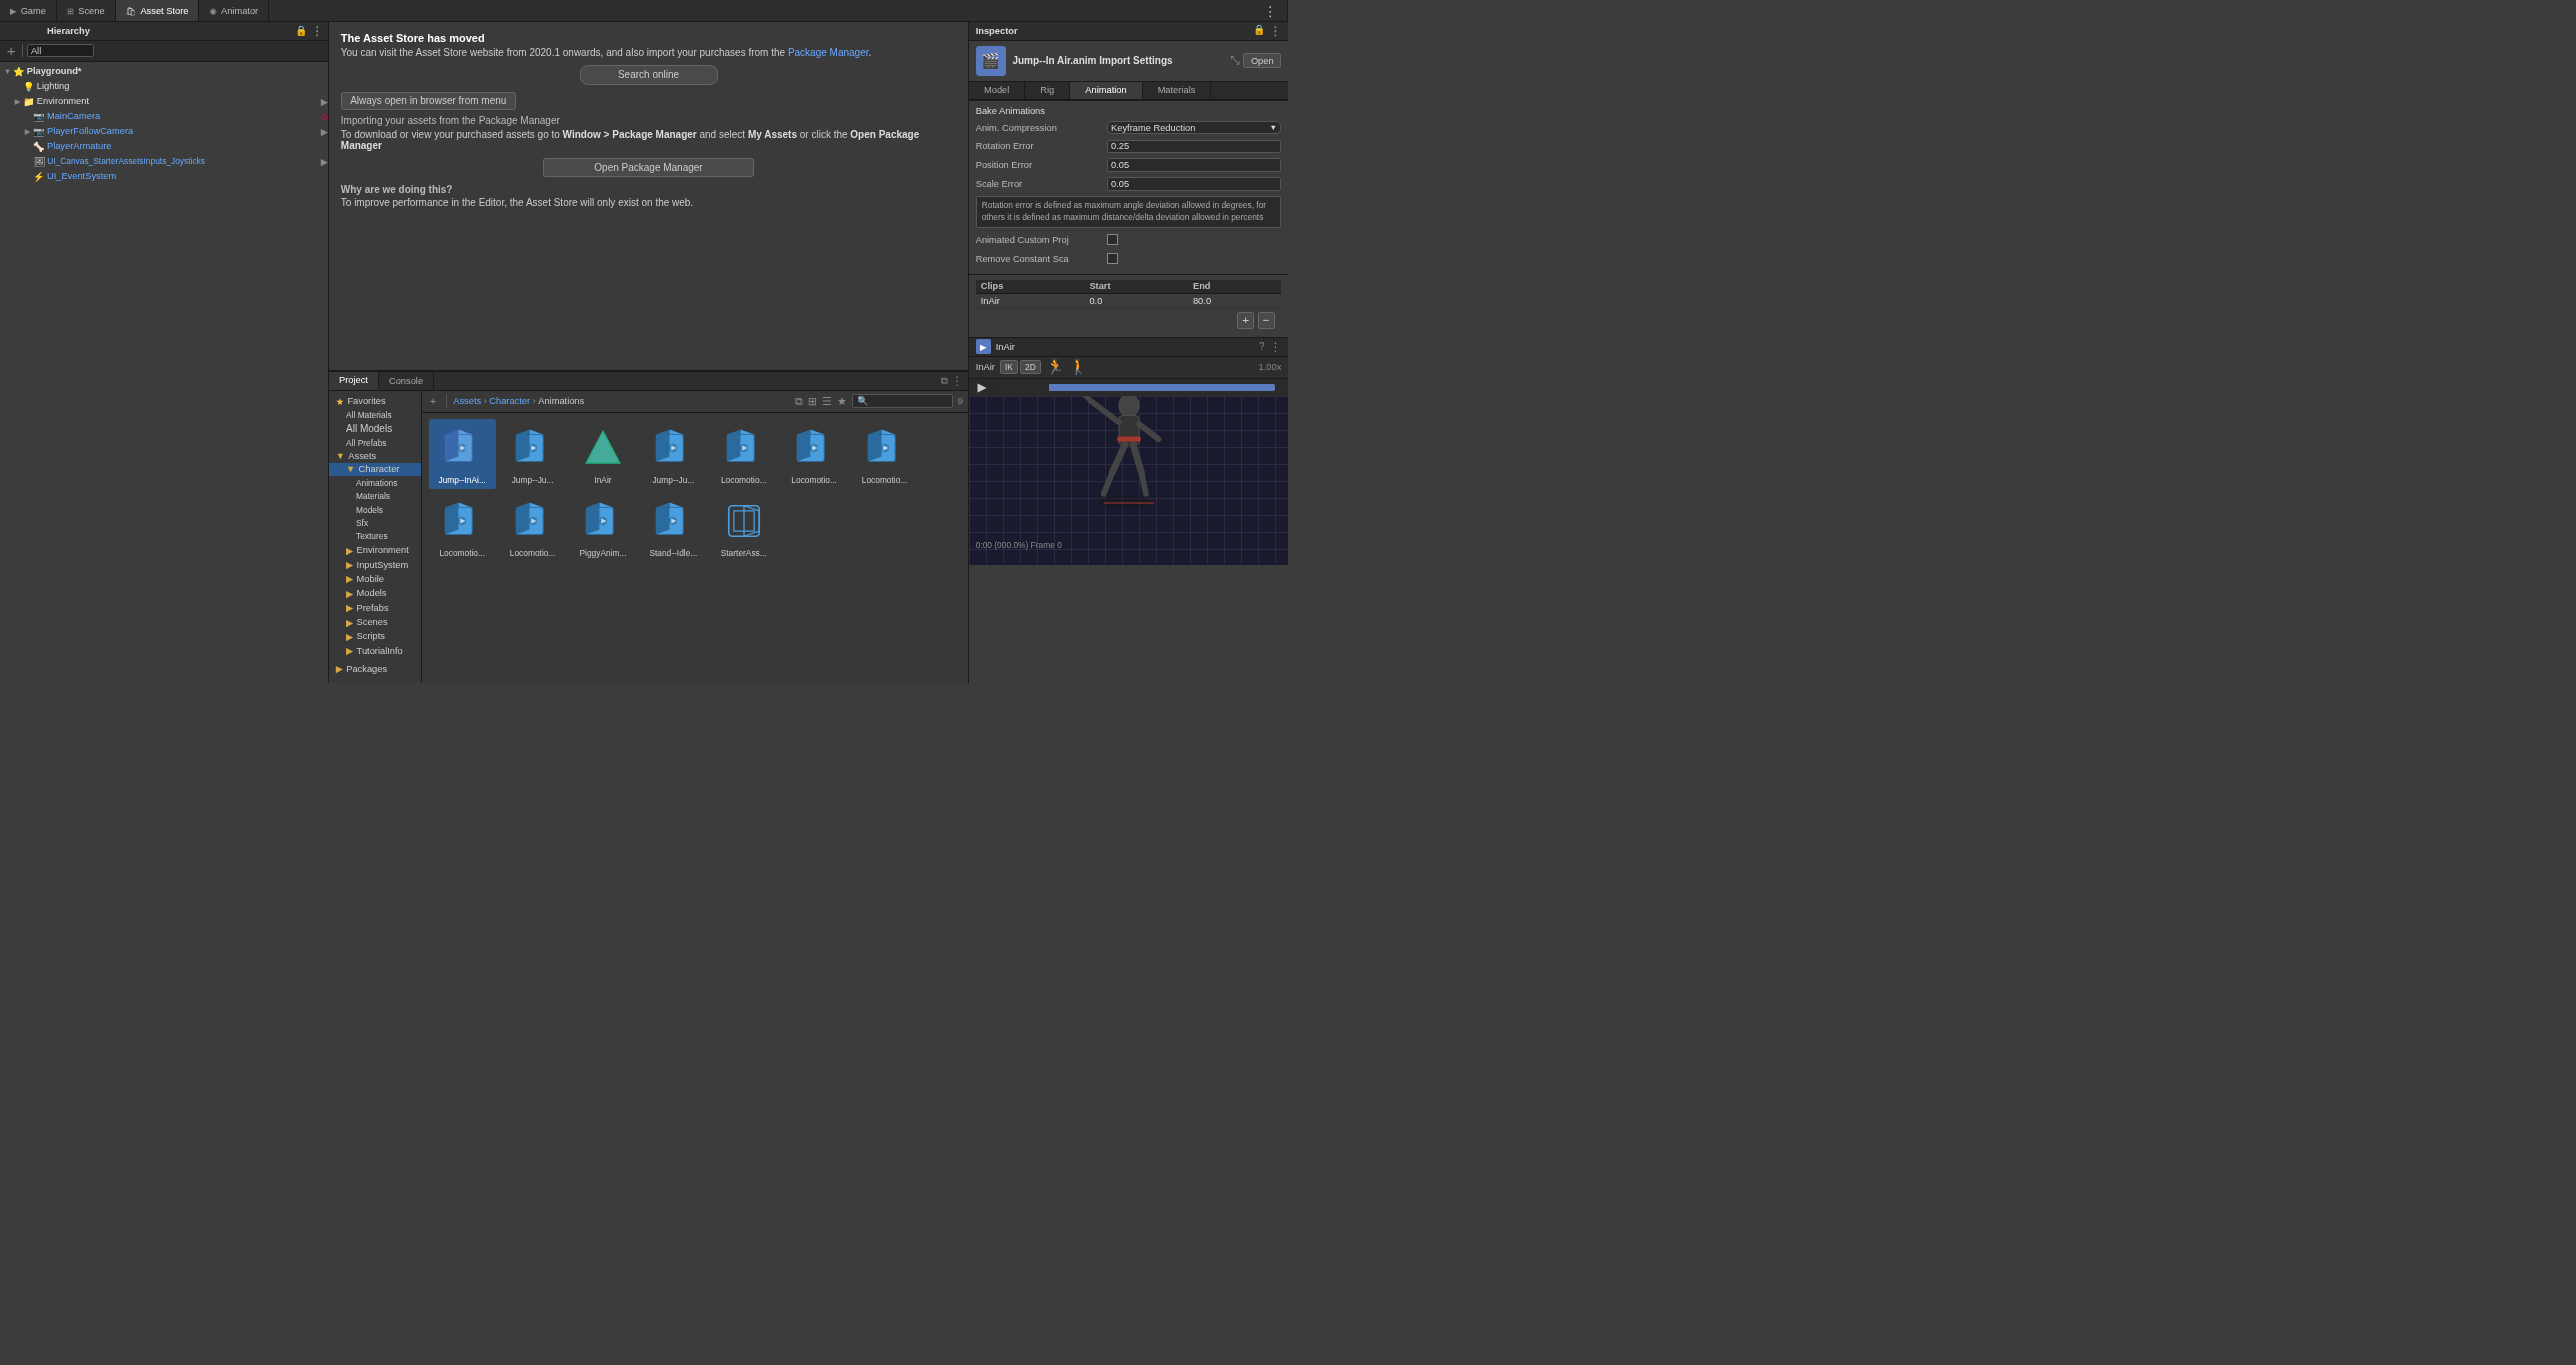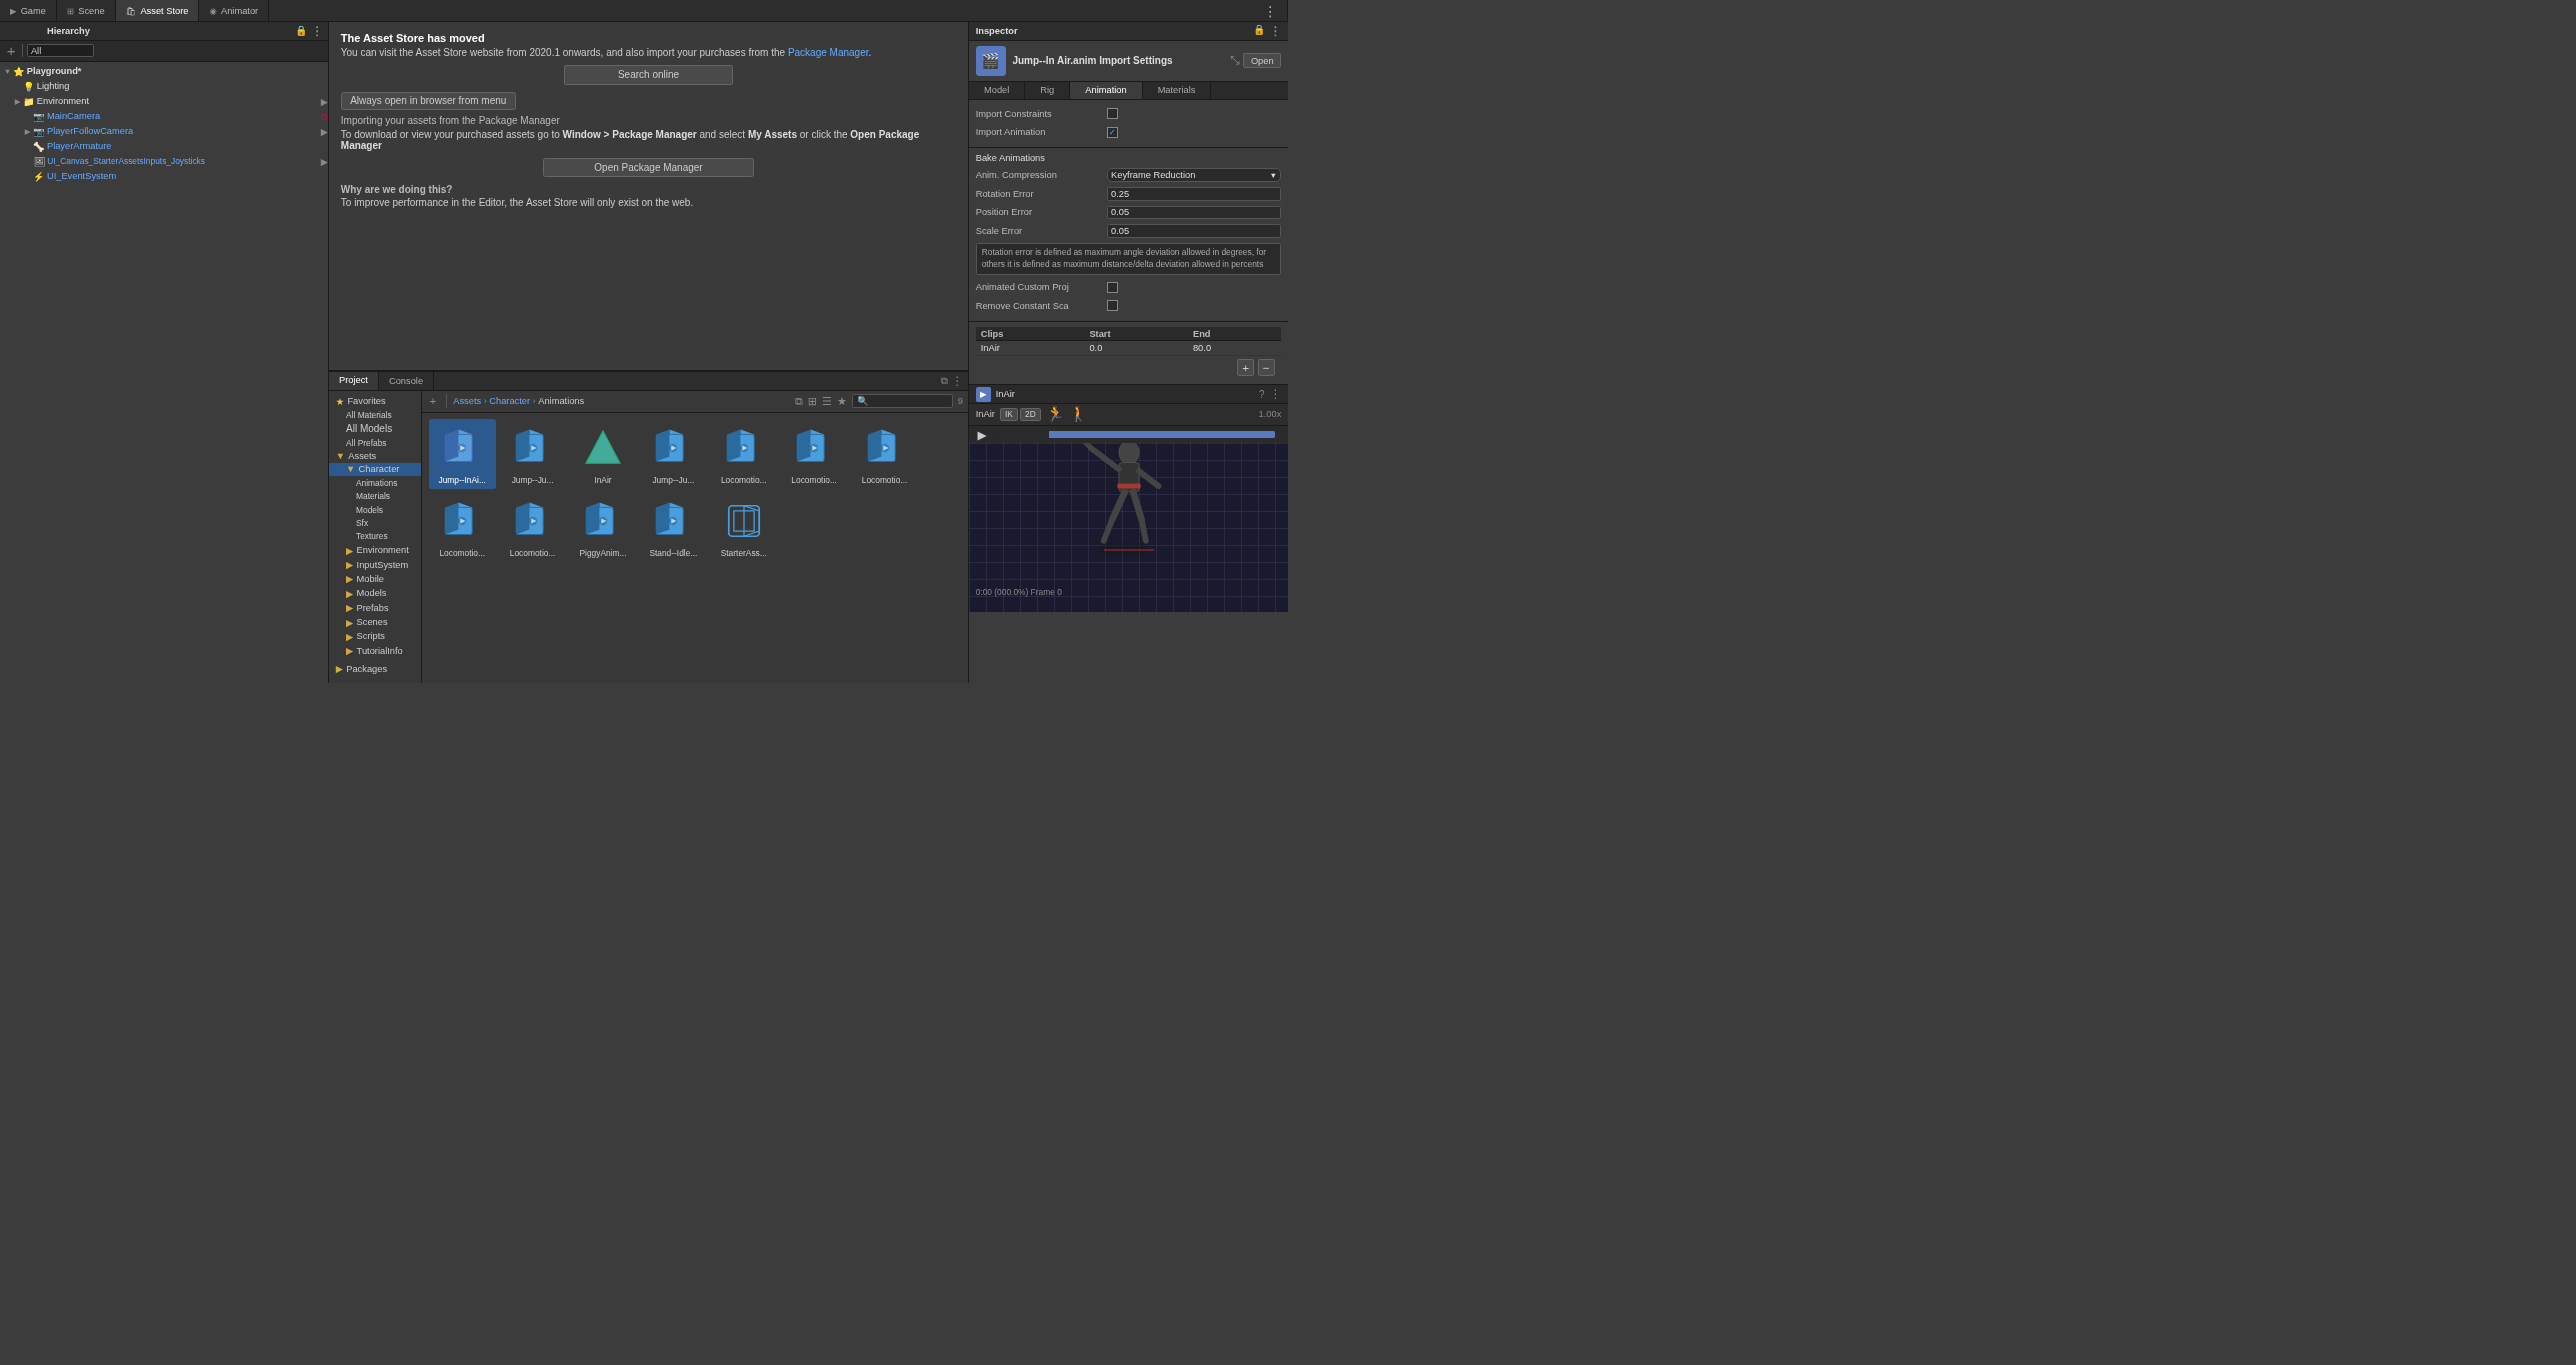--- a/index.html
+++ b/index.html
@@ -117,28 +117,28 @@
       color: #ccc;
       font-size: 10px;
       height: 100%;
       overflow-y: auto;
     }
     .asset-store-panel h3 { color: #fff; margin-bottom: 3.4px; font-size: 11px; }
     .search-online-btn {
       display: block;
       background: #4a4a4a;
       border: 0.8px solid #666;
-      border-radius: 2px;
+      border-radius: 8px;
       padding: 3.4px 10px;
       margin: 6.7px auto;
       color: #ccc;
       text-align: center;
       cursor: pointer;
       font-size: 10px;
-      width: 169px;
+      width: 138px;
     }
     .open-pkg-btn {
       display: block;
       background: #4a4a4a;
       border: 0.8px solid #666;
       border-radius: 2.5px;
       padding: 3.4px 10px;
       margin: 6.7px auto;
       color: #ccc;
       text-align: center;
@@ -995,32 +995,20 @@
           <span>Rig</span>
         </div>
         <div class="insp-tab active">
           <span>Animation</span>
         </div>
         <div class="insp-tab">
           <span>Materials</span>
         </div>
       </div>
 
-      <div class="insp-section">
-
-        <div class="insp-row">
-          <span class="insp-label">Import Constraints</span>
-          <div class="insp-checkbox"></div>
-        </div>
-
-        <div class="insp-row">
-          <span class="insp-label">Import Animation</span>
-          <div class="insp-checkbox checked"></div>
-        </div>
-      </div>
 
       <div class="divider"></div>
 
       <div class="insp-section">
         <div class="insp-section-title">Bake Animations</div>
 
         <div class="insp-row">
           <span class="insp-label">Anim. Compression</span>
           <div class="insp-dropdown">
             <span>Keyframe Reduction</span>

